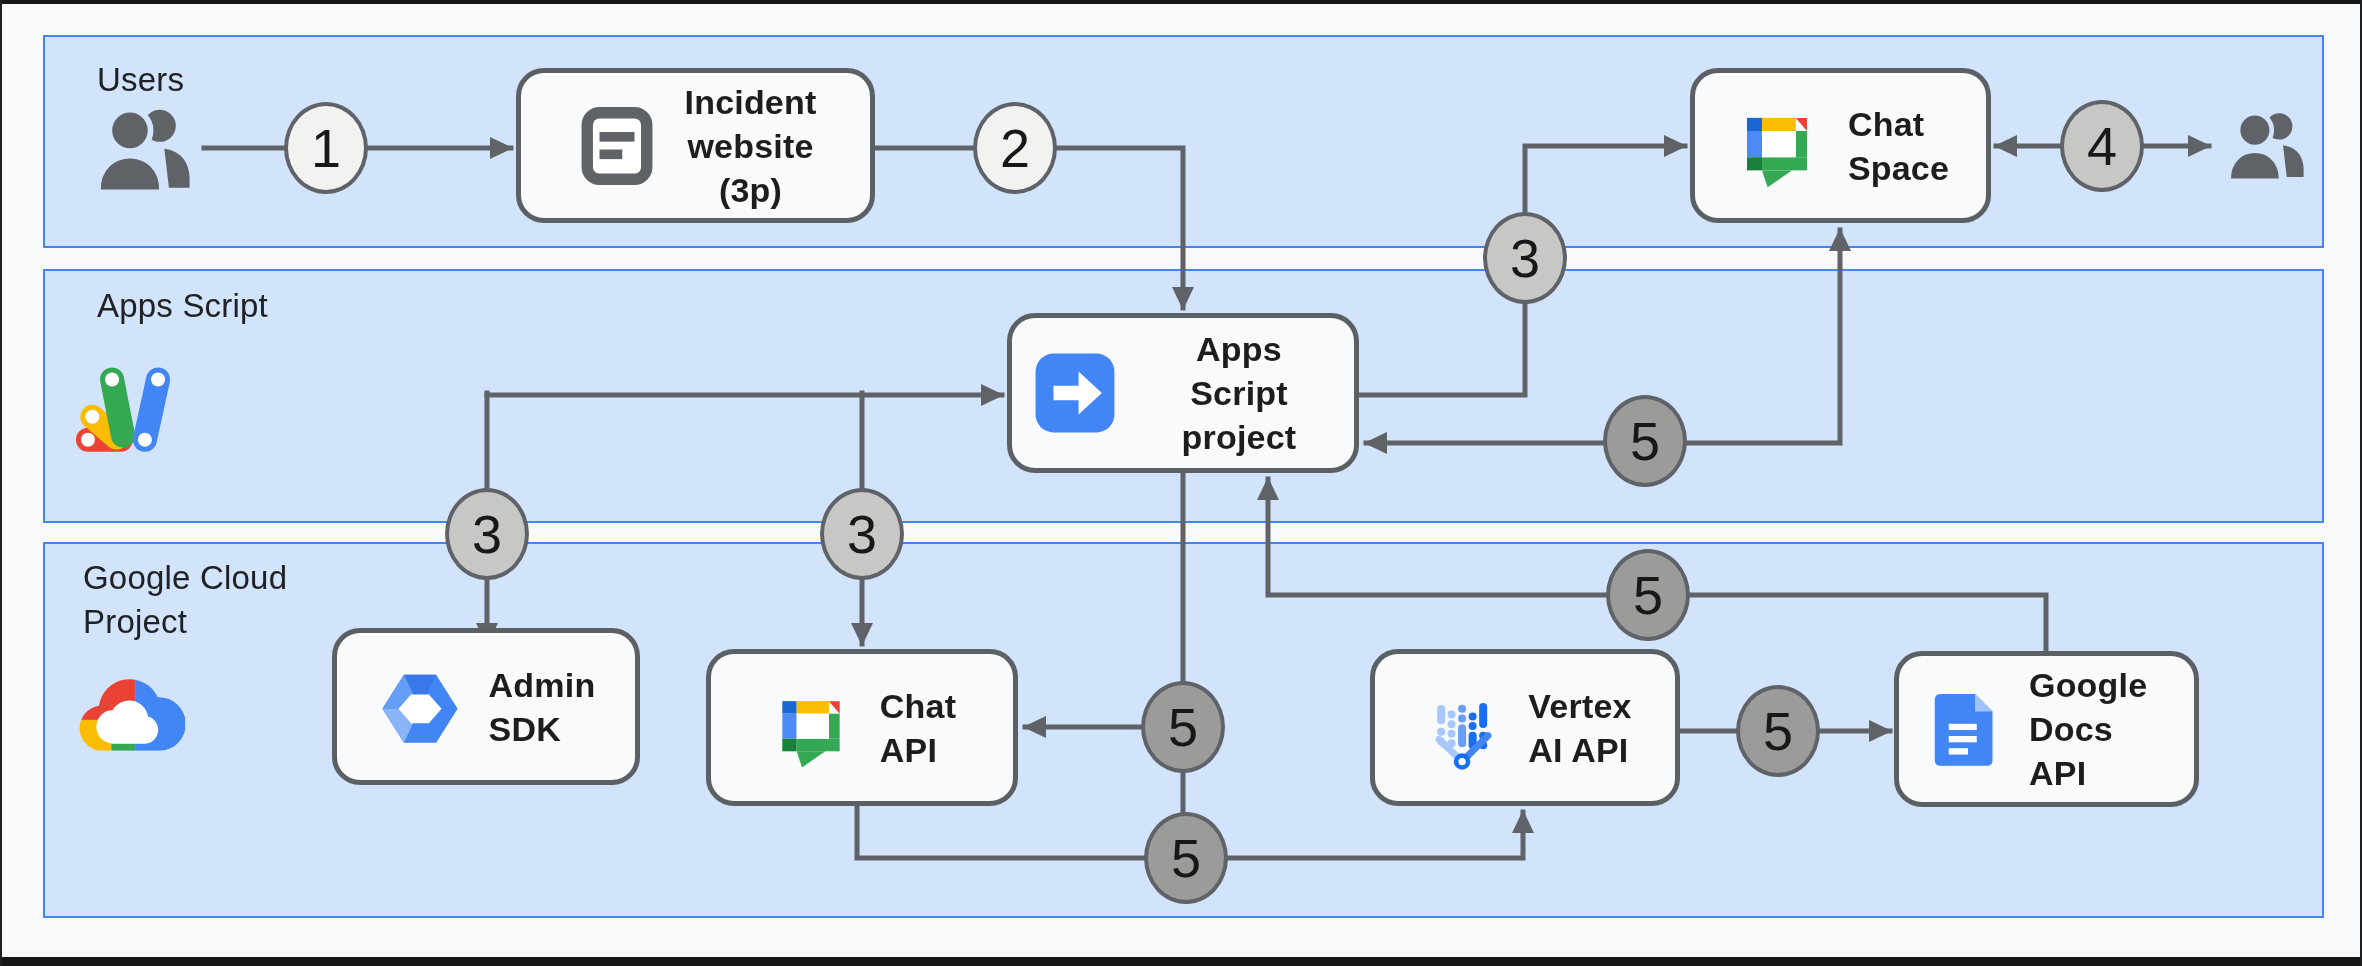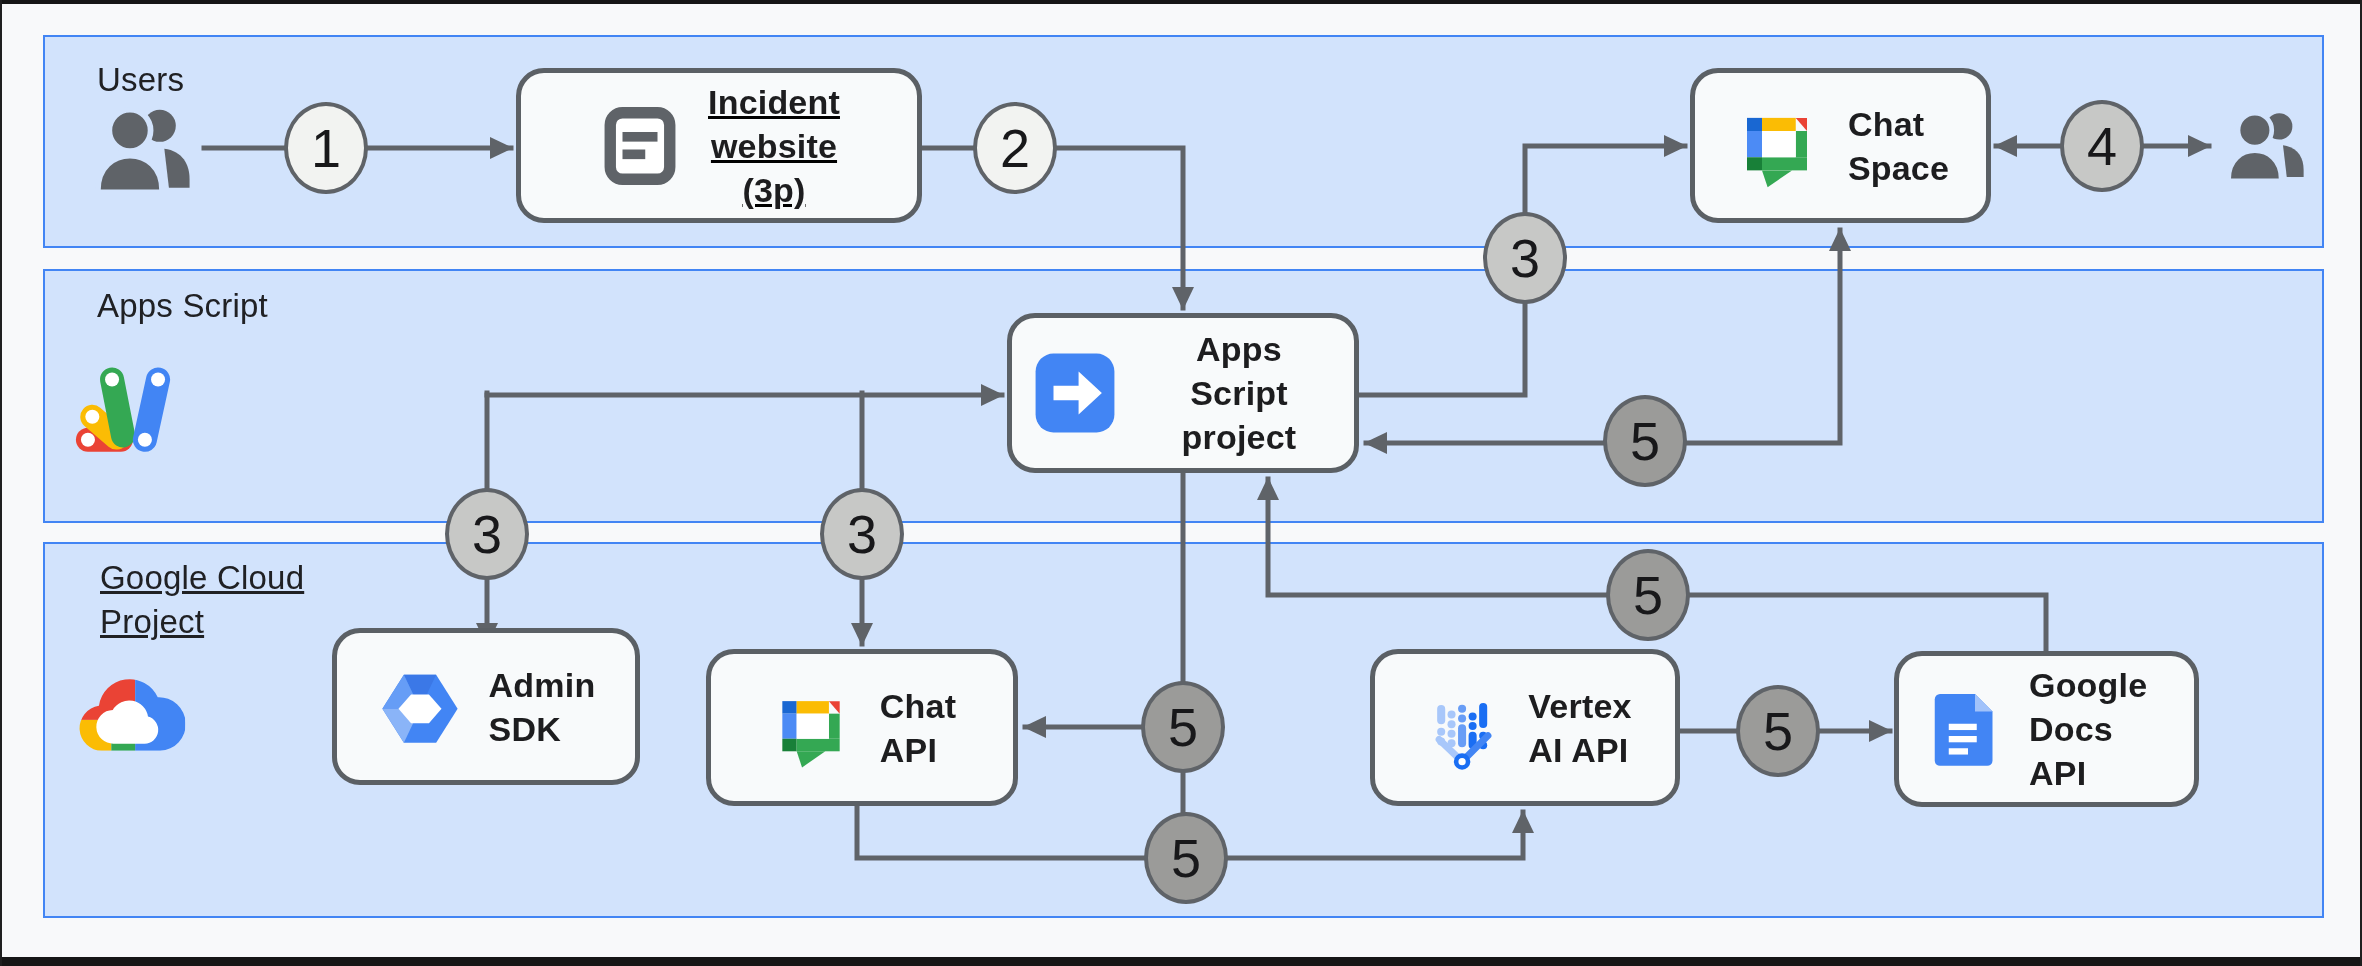--- a/index.html
+++ b/index.html
@@ -81,21 +81,21 @@
 
   <div class="edge-bar" id="top-bar"></div>
   <div class="edge-bar" id="bottom-bar"></div>
 
   <div class="band" id="band-users"></div>
   <div class="band" id="band-apps-script"></div>
   <div class="band" id="band-gcp"></div>
 
   <div class="band-label" style="left:95px;top:58px;">Users</div>
   <div class="band-label" style="left:95px;top:284px;">Apps Script</div>
-  <div class="band-label" style="left:98px;top:556px;text-decoration:underline;">Google Cloud
+  <div class="band-label" style="left:81px;top:556px;">Google Cloud
 Project</div>
 
   <svg class="free-icon" style="left:85px;top:96px;" width="118" height="110" viewBox="0 0 48 48">
       <use href="#sym-users"></use>
     </svg>
 
   <svg class="free-icon" style="left:68px;top:362px;" width="106" height="92" viewBox="0 0 48 42">
     <g stroke-linecap="round" fill="none">
       <line x1="8" y1="35.5" x2="23" y2="35.5" stroke="#ea4335" stroke-width="11"></line>
       <line x1="10" y1="25" x2="21" y2="34.5" stroke="#fbbc04" stroke-width="11"></line>
@@ -146,21 +146,21 @@
       <path d="M1364 443 H1838 V230" marker-start="url(#ah)" marker-end="url(#ah)"></path>
       <path d="M2044 651 V595 H1266 V479" marker-end="url(#ah)"></path>
       <path d="M1181 472 V858"></path>
       <path d="M1181 727 H1023" marker-end="url(#ah)"></path>
       <path d="M855 805 V858 H1521 V812" marker-end="url(#ah)"></path>
       <path d="M1678 731 H1888" marker-end="url(#ah)"></path>
       <path d="M1994 146 H2207" marker-start="url(#ah)" marker-end="url(#ah)"></path>
     </g>
   </svg>
 
-  <div class="node" style="left:514px;top:68px;width:406px;height:155px;text-decoration:underline;">
+  <div class="node" style="left:514px;top:68px;width:359px;height:155px;">
     <svg class="icon" width="84" height="86" viewBox="0 0 48 48">
       <rect x="7" y="5" width="34" height="38" rx="7" fill="#ffffff" stroke="#5f6368" stroke-width="6.5"></rect>
       <rect x="14" y="16" width="20" height="5.5" fill="#5f6368"></rect>
       <rect x="14" y="26" width="13" height="5.5" fill="#5f6368"></rect>
     </svg>
     <div class="node-label center">Incident
 website
 (3p)</div>
   </div>
 

